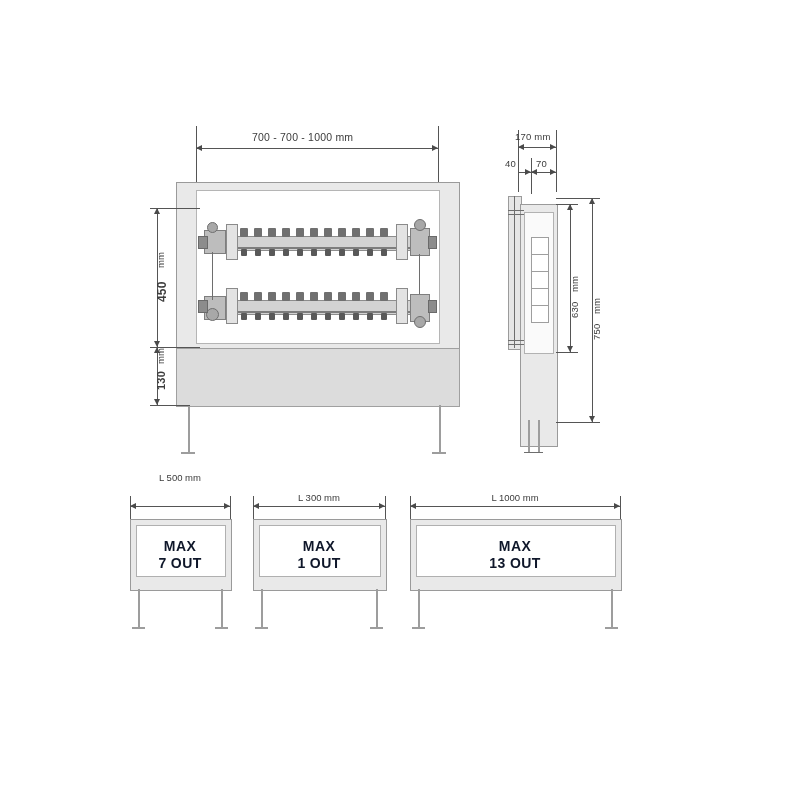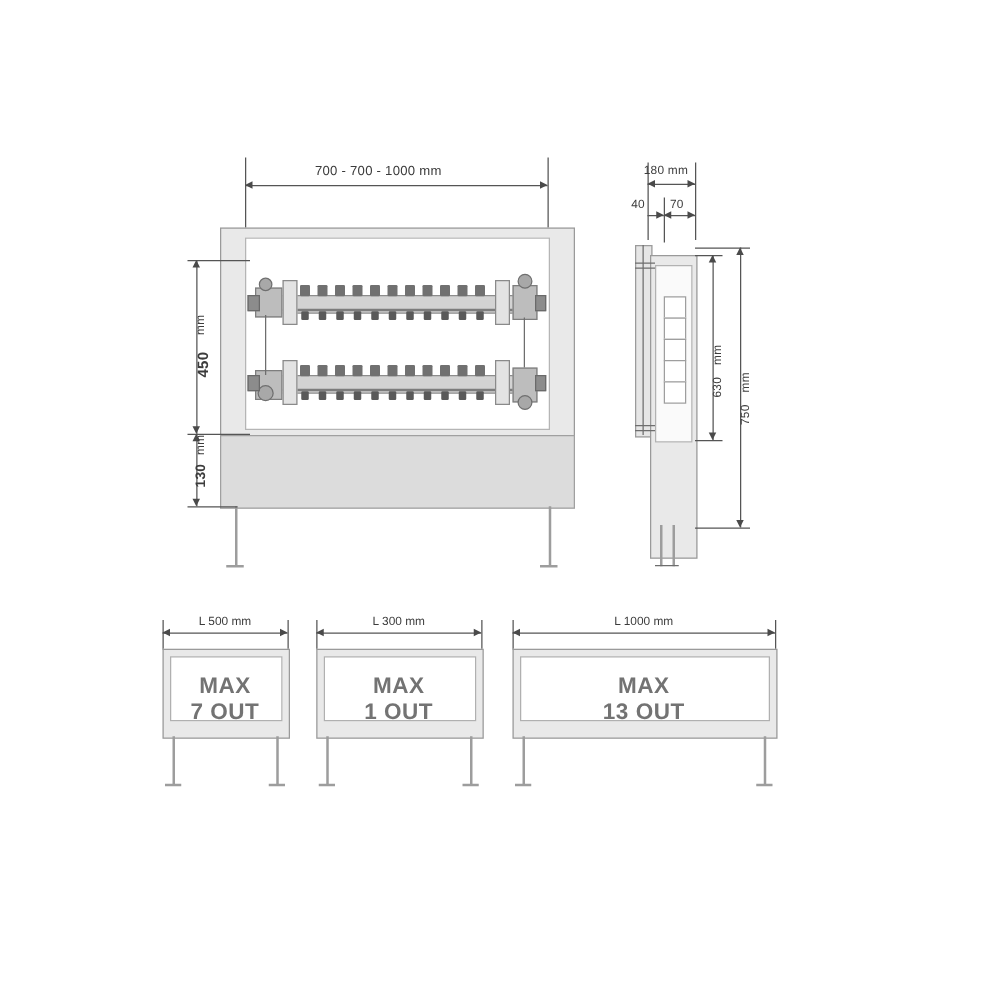--- a/index.html
+++ b/index.html
@@ -151,23 +151,23 @@
   }
   .bx-inner {
     position: absolute;
     background: #ffffff;
     border: 1px solid #b0b0b0;
   }
   .bx-label {
     position: absolute;
     text-align: center;
     font-weight: bold;
-    color: #737373;
+    color: #0f172a;
     line-height: 1.18;
-    font-size: 18px;
+    font-size: 14px;
     letter-spacing: .4px;
     white-space: pre;
   }
   .bx-caption {
     position: absolute;
     font-size: 9.5px;
     color: #3c3c3c;
     text-align: center;
     white-space: nowrap;
   }
@@ -285,21 +285,21 @@
   </div>
 
   <div class="vline thin" style="left:212px; top:252px; height:48px;"></div>
   <div class="vline thin" style="left:419px; top:254px; height:40px;"></div>
 
   <div class="vline dim" style="left:518px; top:130px; height:62px;"></div>
   <div class="vline dim" style="left:556px; top:130px; height:62px;"></div>
   <div class="hline dim" style="left:518px; top:147px; width:38px;"></div>
   <div class="arr left" style="left:518px; top:144px;"></div>
   <div class="arr right" style="left:550px; top:144px;"></div>
-  <div class="dimtext" style="left:515px; top:131px;">180 mm</div>
+  <div class="dimtext" style="left:515px; top:131px;">170 mm</div>
 
   <div class="vline dim" style="left:531px; top:158px; height:36px;"></div>
   <div class="hline dim" style="left:518px; top:172px; width:13px;"></div>
   <div class="hline dim" style="left:531px; top:172px; width:25px;"></div>
   <div class="arr right" style="left:525px; top:169px;"></div>
   <div class="arr left" style="left:531px; top:169px;"></div>
   <div class="arr right" style="left:550px; top:169px;"></div>
   <div class="dimtext" style="left:505px; top:158px;text-align:right;">40</div>
   <div class="dimtext" style="left:536px; top:158px;">70</div>
 
@@ -340,21 +340,21 @@
   <div class="arr down" style="left:589px; top:416px;"></div>
   <div class="dimtext vert" style="left:591px; top:340px;">750</div>
   <div class="dimtext vert" style="left:591px; top:314px;">mm</div>
 
   <div>
     <div class="vline dim" style="left:130px; top:496px; height:24px;"></div>
     <div class="vline dim" style="left:230px; top:496px; height:24px;"></div>
     <div class="hline dim" style="left:130px; top:506px; width:100px;"></div>
     <div class="arr left" style="left:130px; top:503px;"></div>
     <div class="arr right" style="left:224px; top:503px;"></div>
-    <div class="bx-caption" style="left:130px; top:492px; width:100px;">L 500 mm</div>
+    <div class="bx-caption" style="left:130px; top:472px; width:100px;">L 500 mm</div>
 
     <div class="bx-outer" style="left:130px; top:519px; width:100px; height:70px;"></div>
     <div class="bx-inner" style="left:136px; top:525px; width:88px; height:50px;"></div>
     <div class="bx-label" style="left:130px; top:538px; width:100px;"><span>MAX</span><br><span>7 OUT</span></div>
     <div class="leg" style="left:138px; top:589px; height:39px;"></div>
     <div class="leg" style="left:221px; top:589px; height:39px;"></div>
     <div class="leg-foot" style="left:132px; top:627px; width:13px;"></div>
     <div class="leg-foot" style="left:215px; top:627px; width:13px;"></div>
   </div>
 

